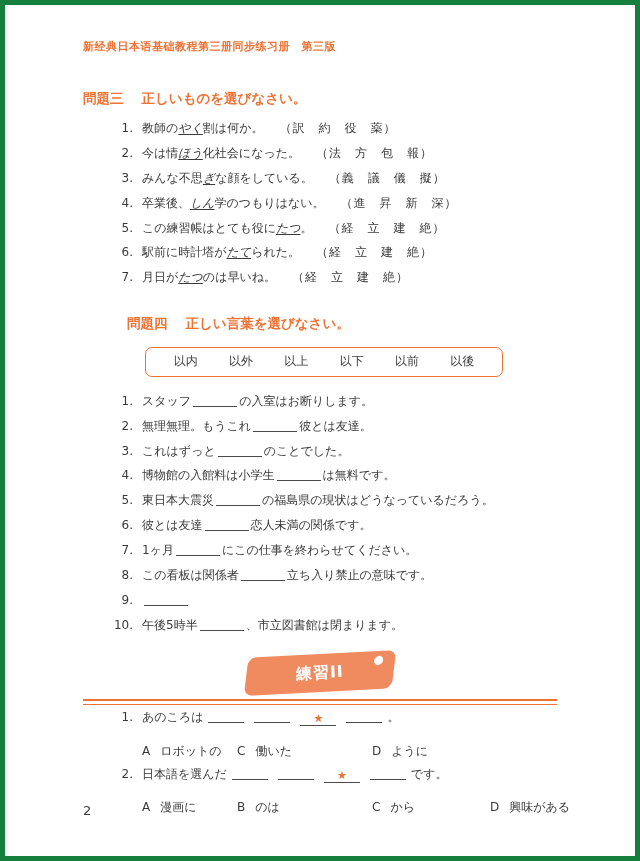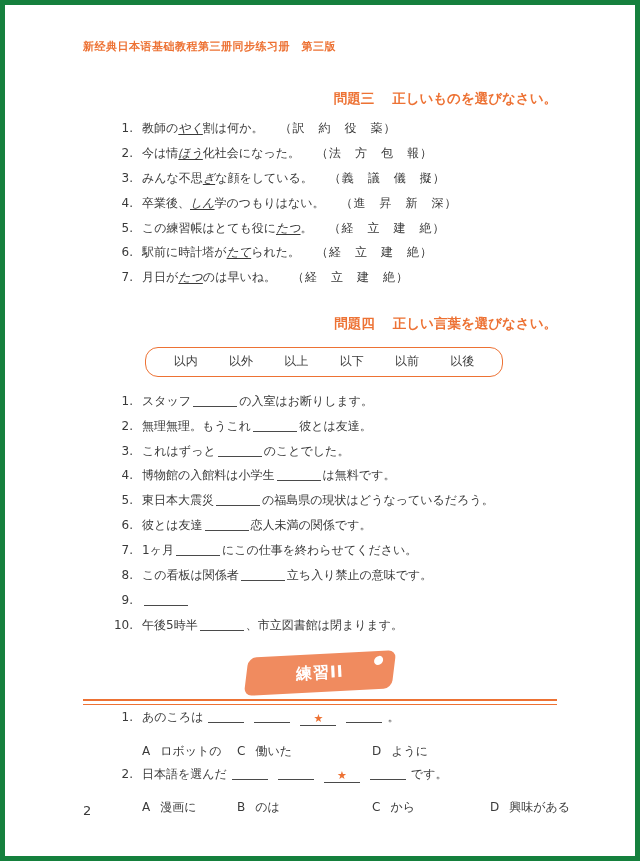--- a/index.html
+++ b/index.html
@@ -17,21 +17,21 @@
     border: 5px solid #15803d;
     padding: 34px 78px 0 78px;
     overflow: hidden;
   }
   .book-header {
     font-size: 11px;
     font-weight: bold;
     color: #ED7234;
     letter-spacing: 0.5px;
   }
-  .prob-head { margin-top: 34px; margin-bottom: 12px; text-align: right; }
+  .prob-head { margin-top: 34px; margin-bottom: 12px; }
   .prob-head.tight { margin-top: 26px; padding-left: 44px; }
   .prob-label {
     font-size: 13.5px;
     font-weight: bold;
     color: #ED7234;
     margin-right: 18px;
   }
   .prob-instr {
     font-size: 13.5px;
     font-weight: bold;
@@ -63,21 +63,21 @@
     border-bottom: 1px solid #4a4a4a;
     vertical-align: -2px;
     margin: 0 2px;
   }
   
   .word-box {
     margin: 14px 0 16px 62px;
     width: 358px;
     height: 30px;
     border: 1.5px solid #ED7234;
-    border-radius: 13px;
+    border-radius: 7px;
     display: flex;
     align-items: center;
     justify-content: space-around;
     padding: 0 12px;
   }
   .wb-word { font-size: 12px; color: #3a3a3a; }
   
   .badge-wrap {
     display: flex;
     justify-content: center;

